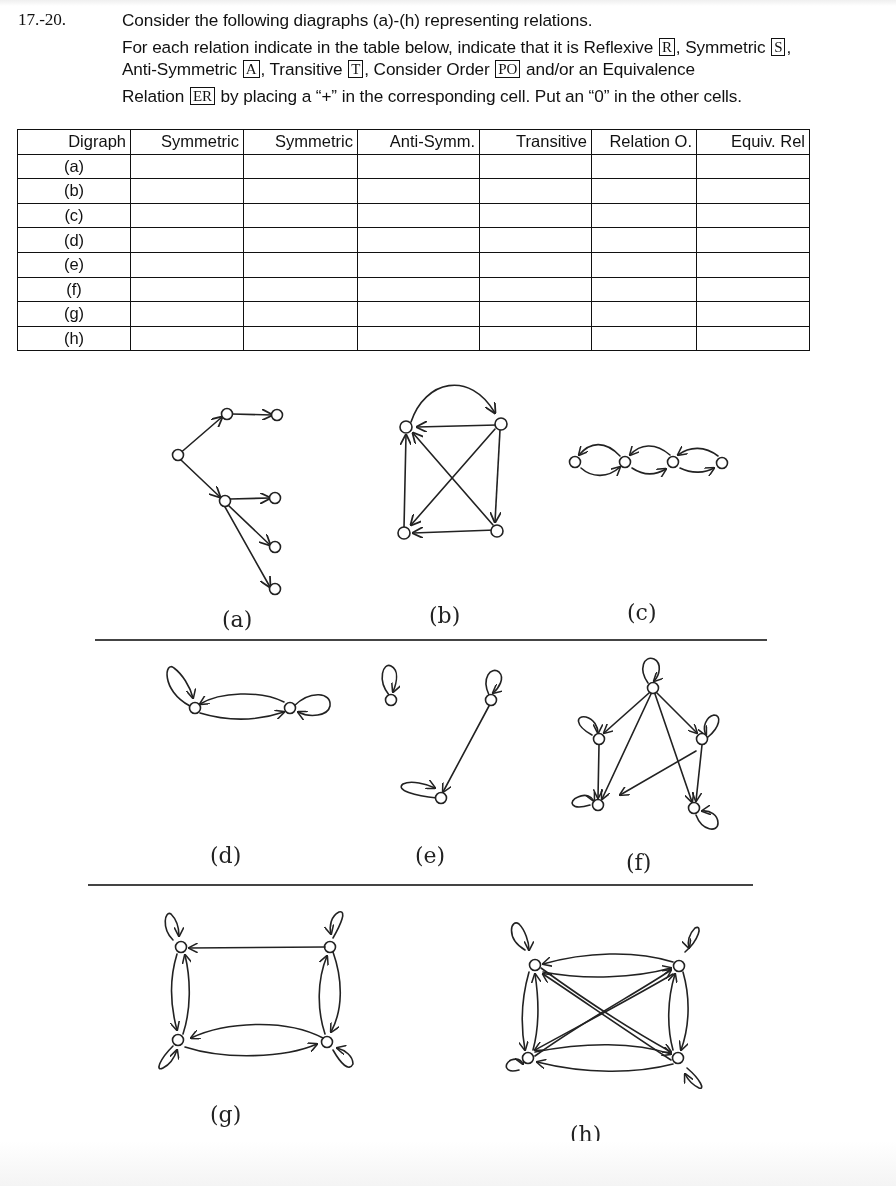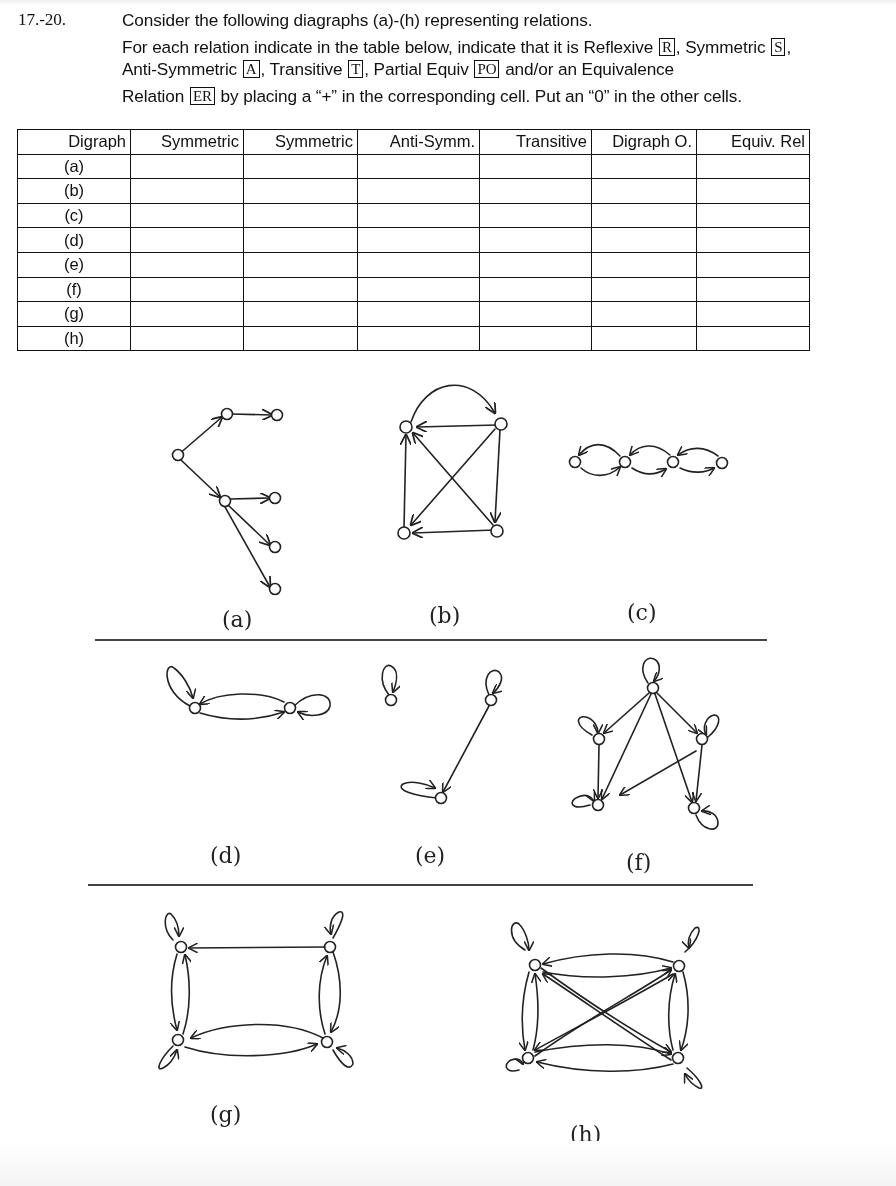--- a/index.html
+++ b/index.html
@@ -65,40 +65,40 @@
     <span>For each relation indicate in the table below, indicate that it is Reflexive</span>
     <span class="box">R</span>,
     <span>Symmetric</span>
     <span class="box">S</span>,
   </div>
   <div class="line" style="top:49px">
     <span>Anti-Symmetric</span>
     <span class="box">A</span>,
     <span>Transitive</span>
     <span class="box">T</span>,
-    <span>Partial Equiv</span>
+    <span>Consider Order</span>
     <span class="box">PO</span>
     <span>and/or an Equivalence</span>
   </div>
   <div class="line" style="top:76px">
     <span>Relation</span>
     <span class="box">ER</span>
     <span>by placing a “+” in the corresponding cell.   Put an “0” in the other cells.</span>
   </div>
 </div>
 
 <table class="rel">
   <thead>
     <tr>
       <th style="width:104px">Digraph</th>
       <th style="width:104px">Symmetric</th>
       <th style="width:105px">Symmetric</th>
       <th style="width:113px">Anti-Symm.</th>
       <th style="width:103px">Transitive</th>
-      <th style="width:96px">Digraph O.</th>
+      <th style="width:96px">Relation O.</th>
       <th style="width:104px">Equiv. Rel</th>
     </tr>
   </thead>
   <tbody id="tbody">
       <tr>
         <td class="lbl">(a)</td>
         <td></td>
         <td></td>
         <td></td>
         <td></td>

